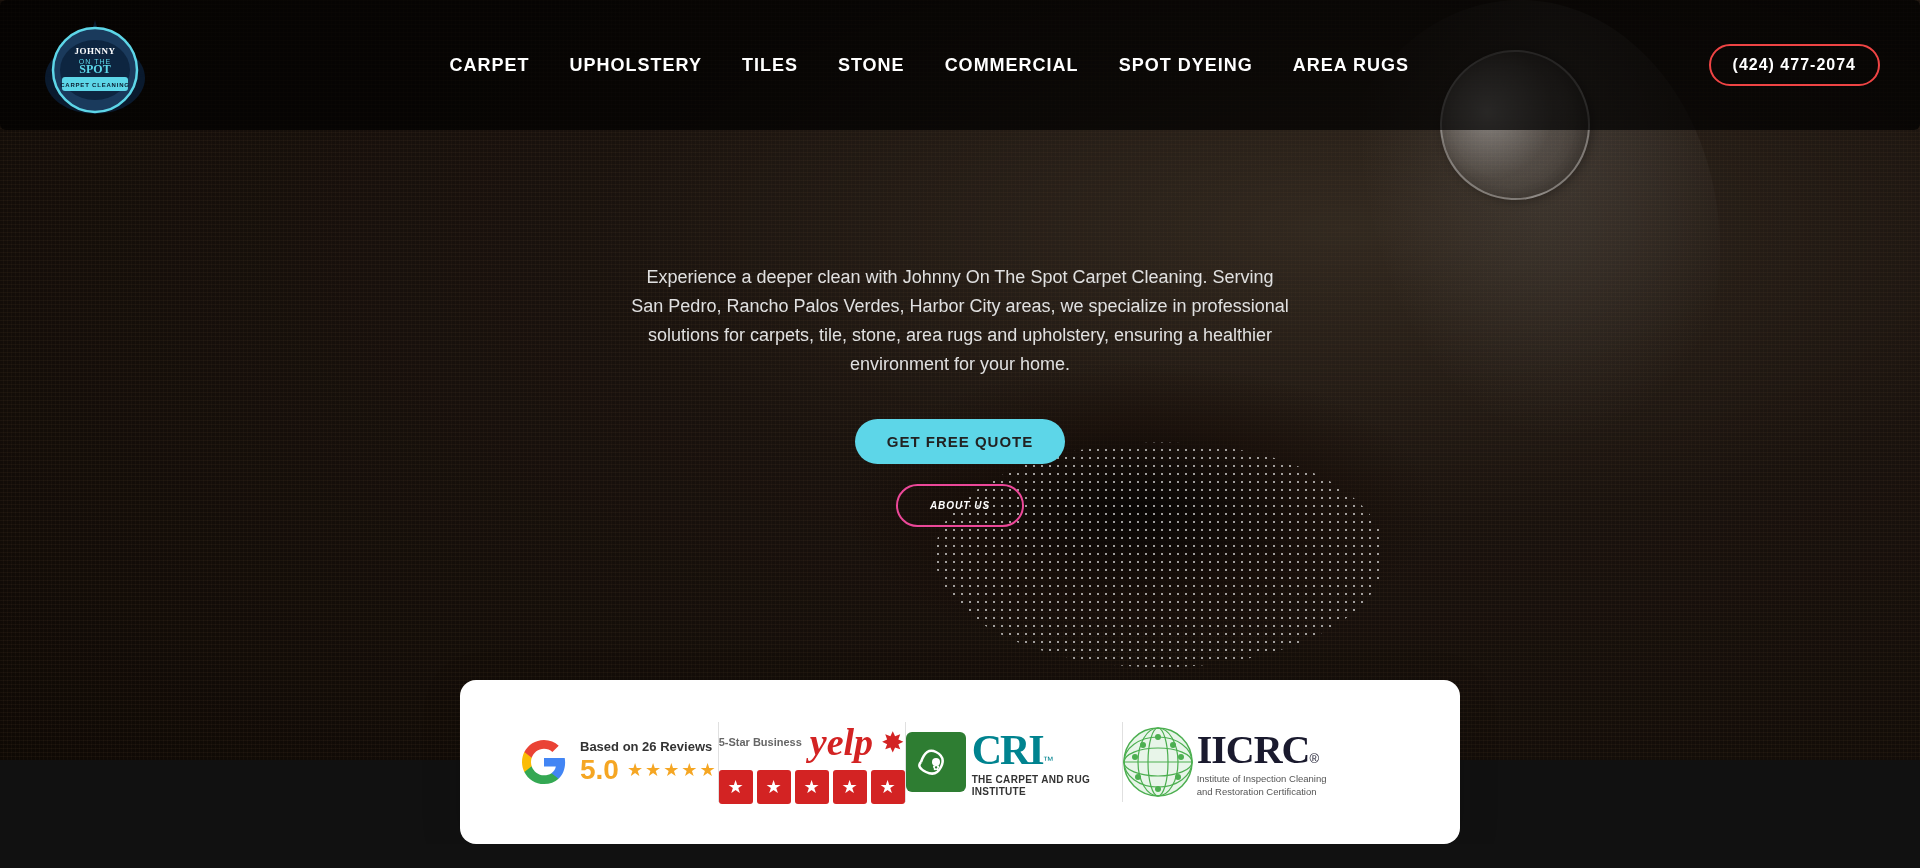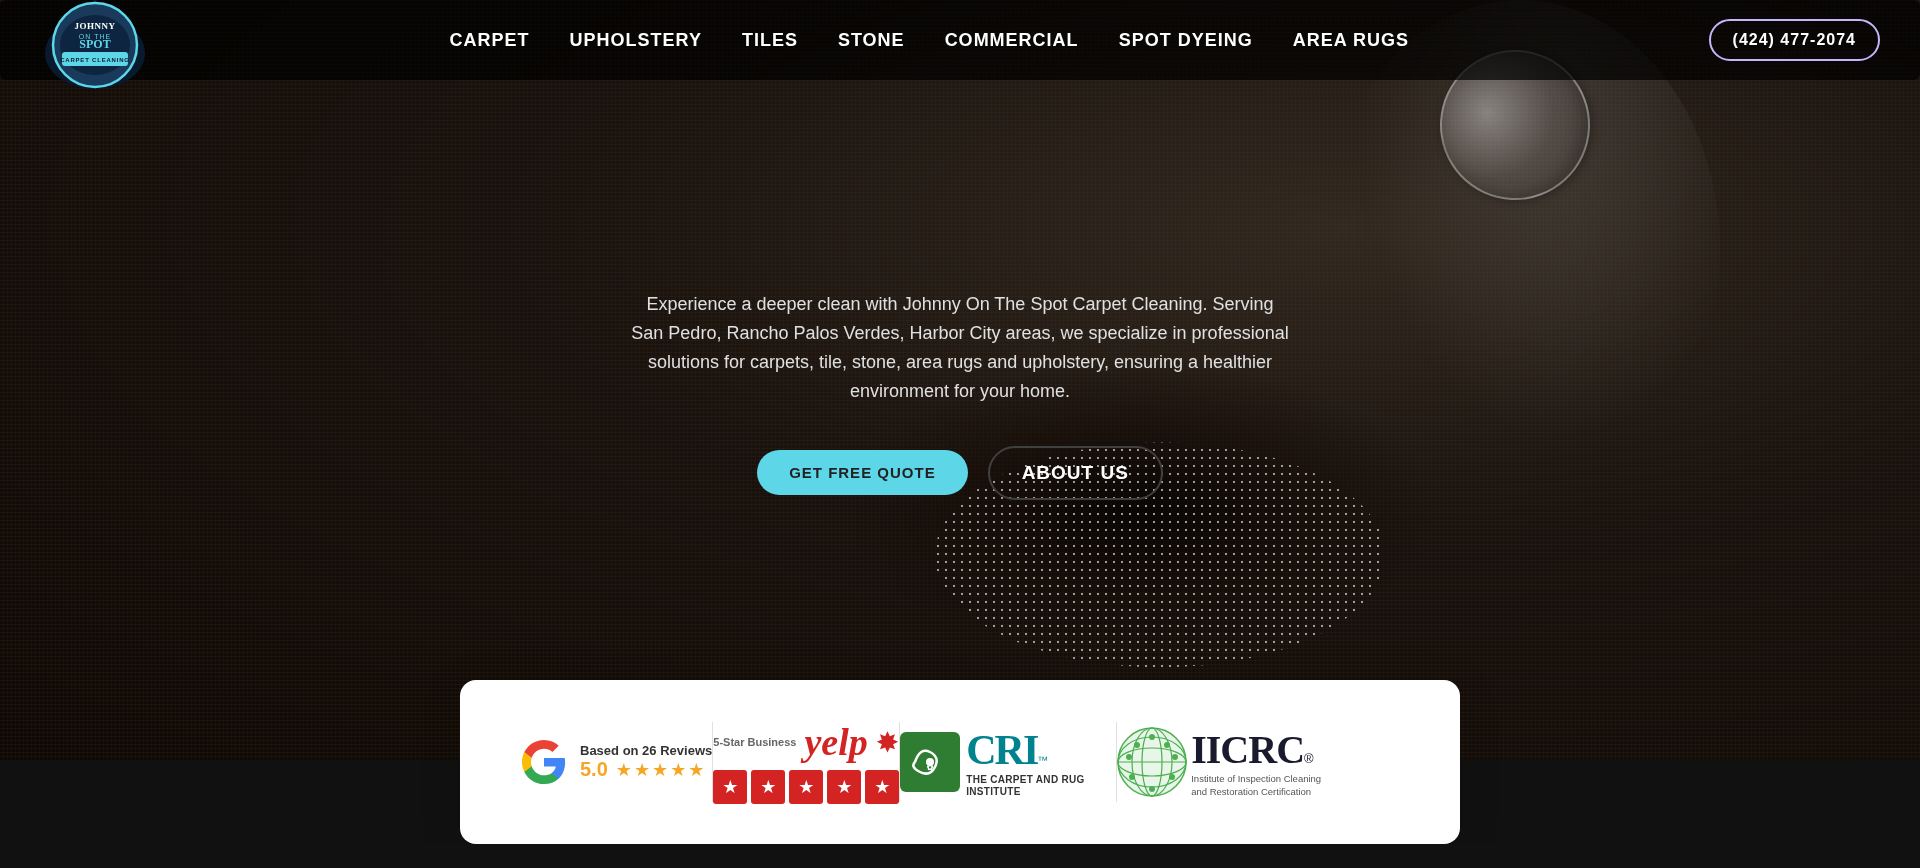--- a/index.html
+++ b/index.html
@@ -7,21 +7,21 @@
 
     
     header {
       position: absolute;
       top: 0; left: 0; right: 0;
       z-index: 10;
       display: flex;
       align-items: center;
       justify-content: space-between;
       padding: 0 40px;
-      height: 80px;
+      height: 130px;
       background: rgba(0,0,0,0.7);
       border-radius: 6px;
     }
     .logo-area {
       display: flex;
       align-items: center;
     }
     .logo-svg {
       width: 110px;
       height: 110px;
@@ -33,21 +33,21 @@
     }
     nav a {
       color: #ffffff;
       text-decoration: none;
       font-size: 18px;
       font-weight: 700;
       letter-spacing: 1px;
       cursor: pointer;
     }
     .phone-btn {
-      border: 2px solid #c4b5fd;
+      border: 2px solid #ef4444;
       border-radius: 30px;
       padding: 10px 22px;
       color: #fff;
       font-size: 16px;
       font-weight: 700;
       letter-spacing: 1px;
       cursor: pointer;
       background: transparent;
       white-space: nowrap;
     }
@@ -150,42 +150,44 @@
       margin-bottom: 40px;
       max-width: 660px;
       margin-left: auto;
       margin-right: auto;
     }
     .hero-buttons {
       display: flex;
       gap: 20px;
       justify-content: center;
       align-items: center;
+      flex-direction: column;
     }
     .btn-primary {
       background: #5dd6e8;
       color: #222;
       border: none;
       border-radius: 30px;
       padding: 14px 32px;
       font-size: 15px;
       font-weight: 700;
       letter-spacing: 1px;
       cursor: pointer;
     }
     .btn-secondary {
       background: transparent;
       color: #fff;
-      border: 2px solid #404040;
+      border: 2px solid #ec4899;
       border-radius: 30px;
       padding: 14px 32px;
-      font-size: 19px;
+      font-size: 10px;
       font-weight: 700;
       letter-spacing: 1px;
       cursor: pointer;
+      font-style: italic;
     }
 
     
     .trust-bar {
       position: relative;
       z-index: 10;
       background: #fff;
       margin: -80px auto 0;
       max-width: 1000px;
       border-radius: 16px;
@@ -199,21 +201,21 @@
       display: flex;
       align-items: center;
       gap: 12px;
     }
     .google-g {
       width: 48px;
       height: 48px;
     }
     .google-text { text-align: left; }
     .google-based { font-size: 13px; font-weight: 600; color: #333; }
-    .google-rating { font-size: 20px; font-weight: 800; color: #f5a623; }
+    .google-rating { font-size: 28px; font-weight: 800; color: #f5a623; }
     .stars { color: #f5a623; font-size: 18px; letter-spacing: 2px; }
     .yelp-area { display: flex; flex-direction: column; align-items: center; gap: 6px; }
     .yelp-top { display: flex; align-items: center; gap: 8px; }
     .yelp-five-star { font-size: 11px; color: #666; font-weight: 600; }
     .yelp-stars { display: flex; gap: 4px; }
     .yelp-star-box {
       width: 34px; height: 34px;
       background: #d32323;
       display: flex; align-items: center; justify-content: center;
       color: #fff; font-size: 18px;

